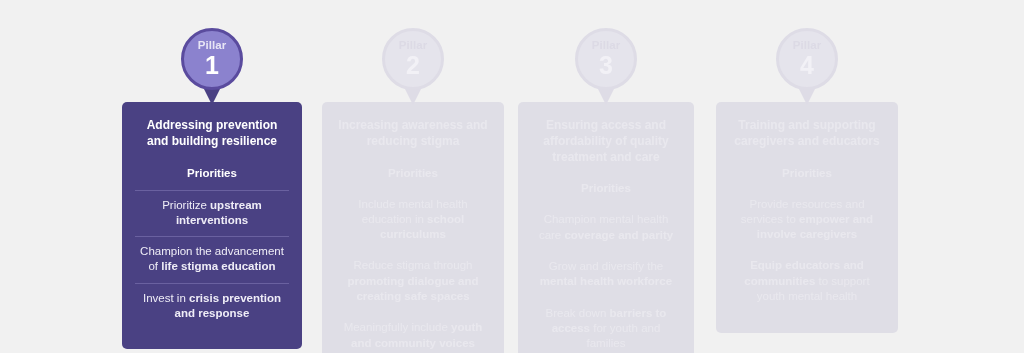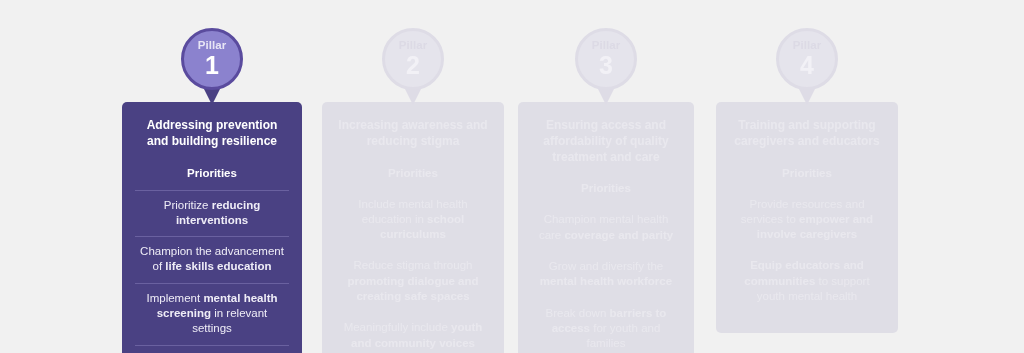--- a/index.html
+++ b/index.html
@@ -163,23 +163,22 @@
       <div class="pointer"></div>
       <div class="circle">
         <span class="c-label">Pillar</span>
         <span class="c-num">1</span>
       </div>
     </div>
     <div class="card">
       <div class="card-title">Addressing prevention and building resilience</div>
       <div class="priorities-label">Priorities</div>
       <ul class="priority-list">
-          <li class="priority-item">Prioritize <b>reducing interventions</b></li>
-          <li class="priority-item">Champion the advancement of <b>life skills education</b></li>
-          <li class="priority-item">Implement <b>mental health screening</b> in relevant settings</li>
+          <li class="priority-item">Prioritize <b>upstream interventions</b></li>
+          <li class="priority-item">Champion the advancement of <b>life stigma education</b></li>
           <li class="priority-item">Invest in <b>crisis prevention and response</b></li>
         </ul>
     </div>
   </div>
 
   <div class="pillar pillar-2 inactive">
     <div class="marker">
       <div class="pointer"></div>
       <div class="circle">
         <span class="c-label">Pillar</span>

